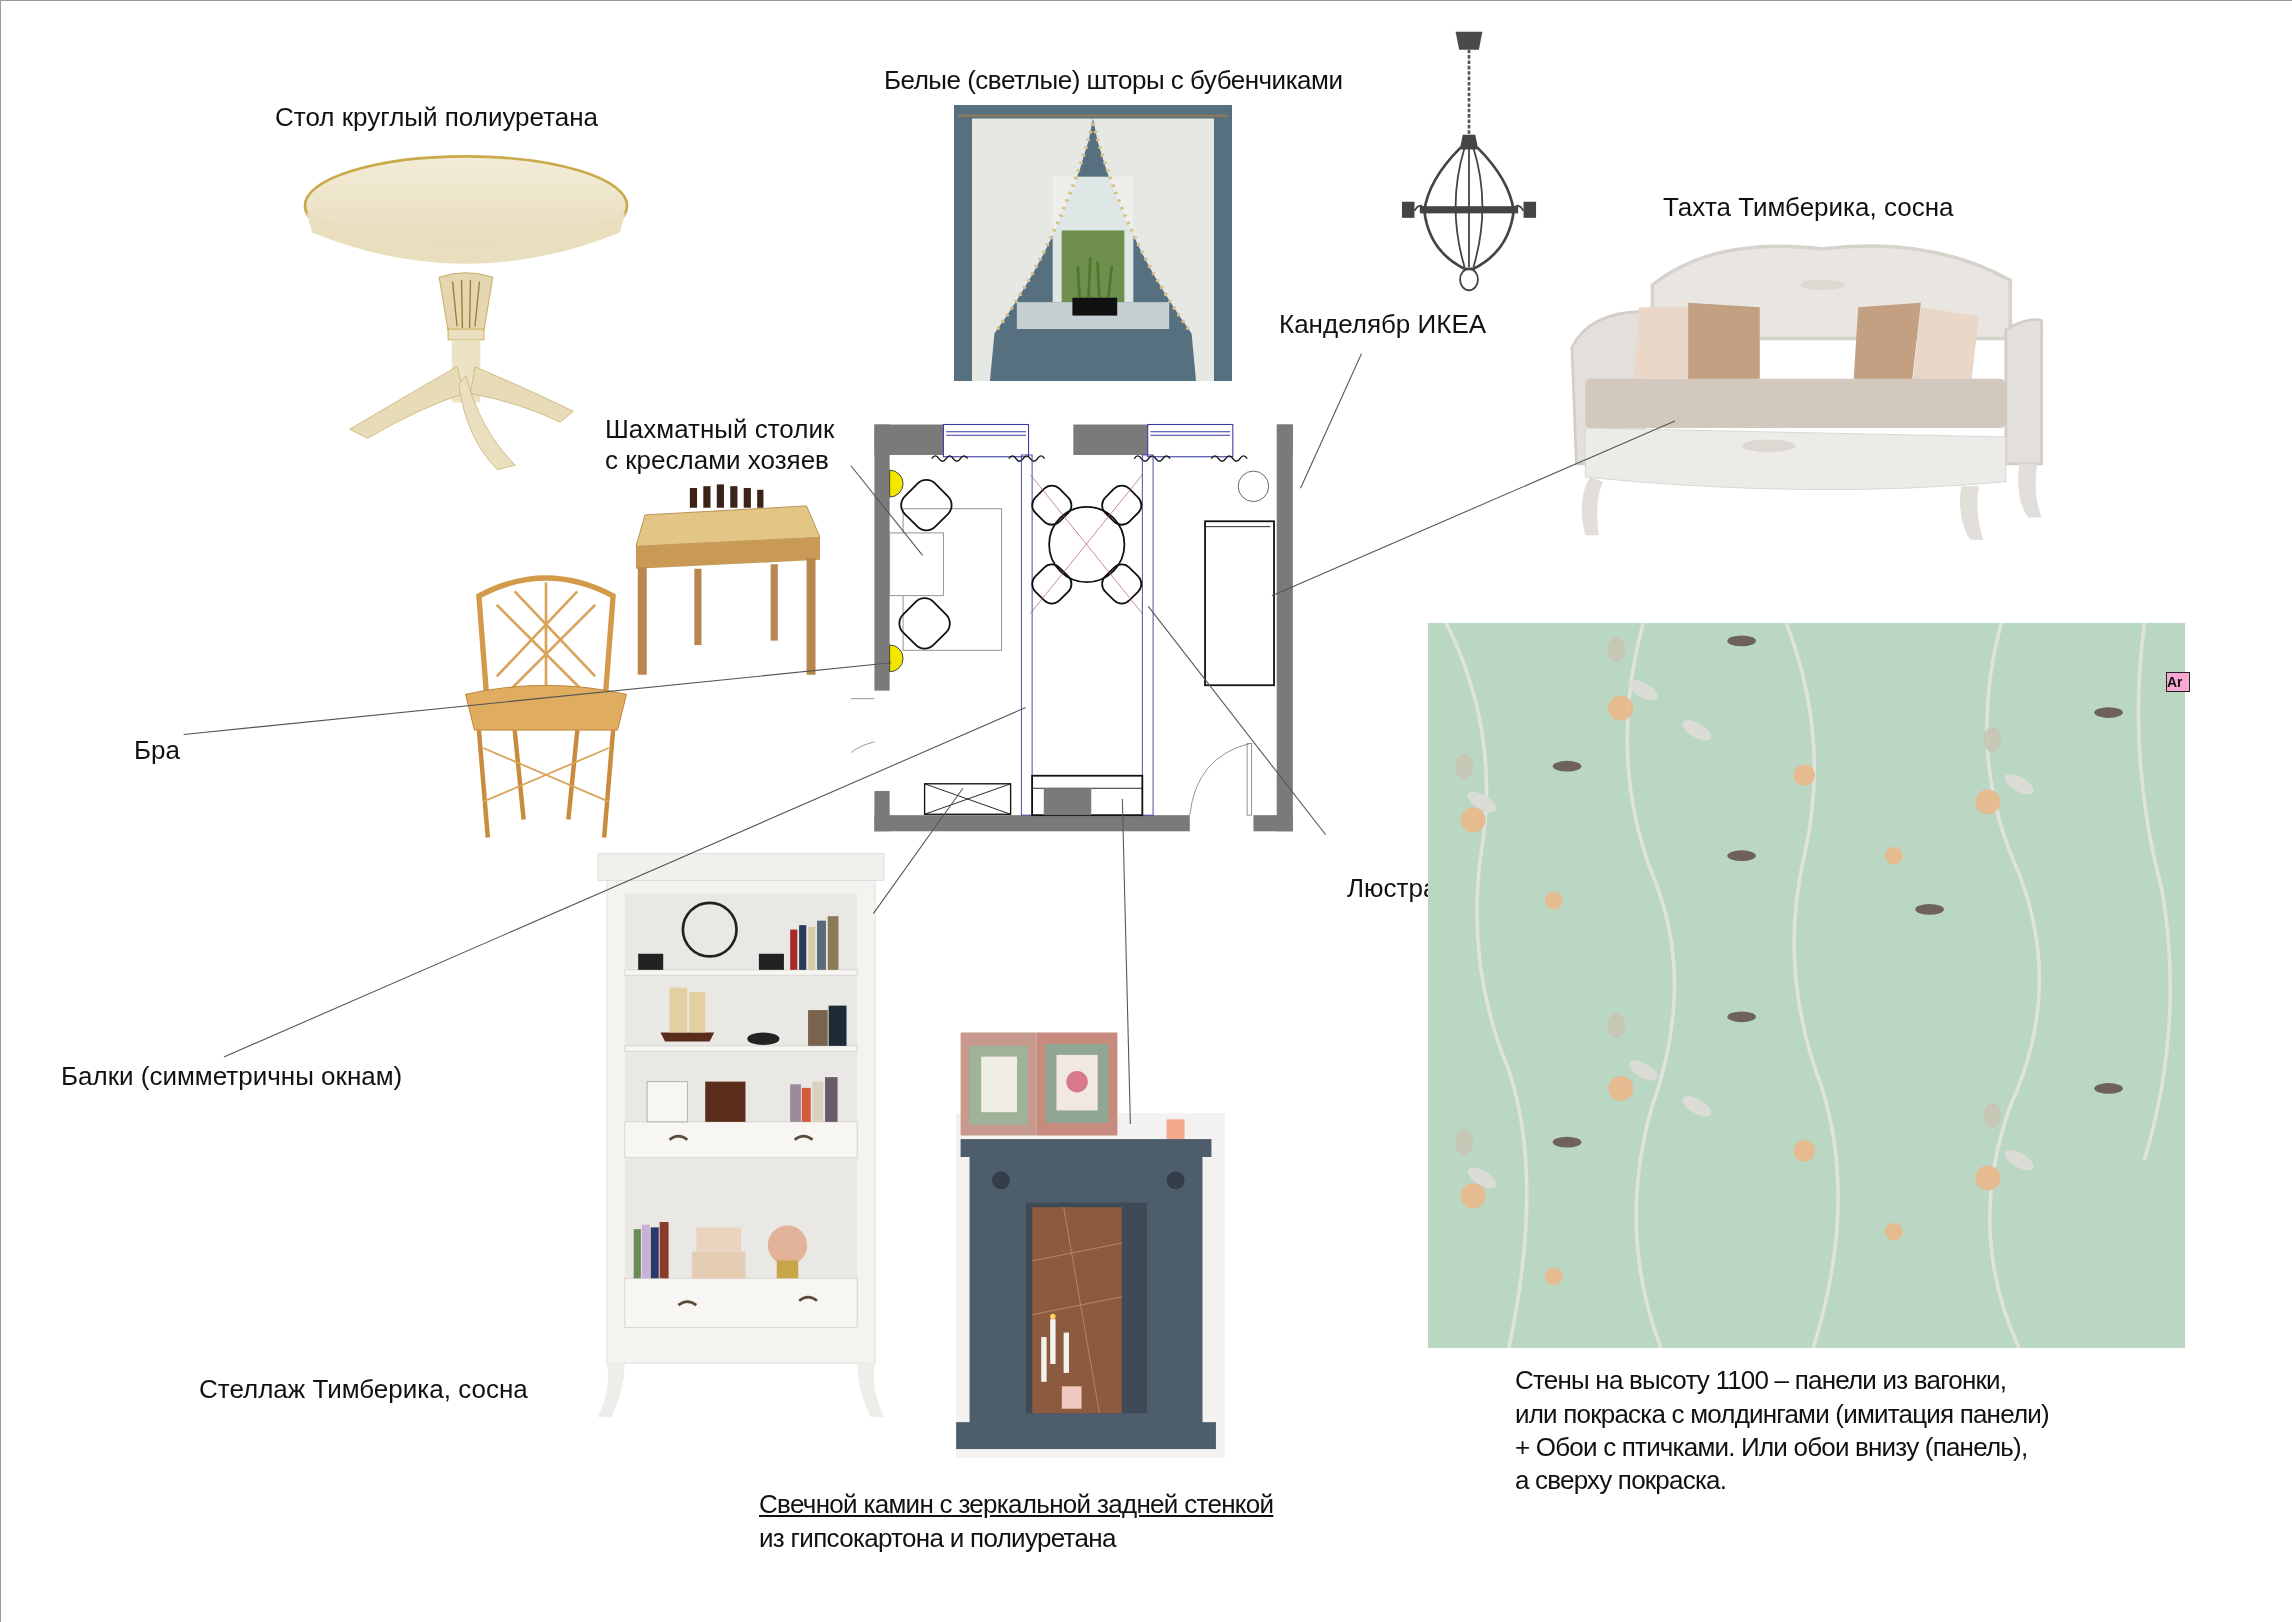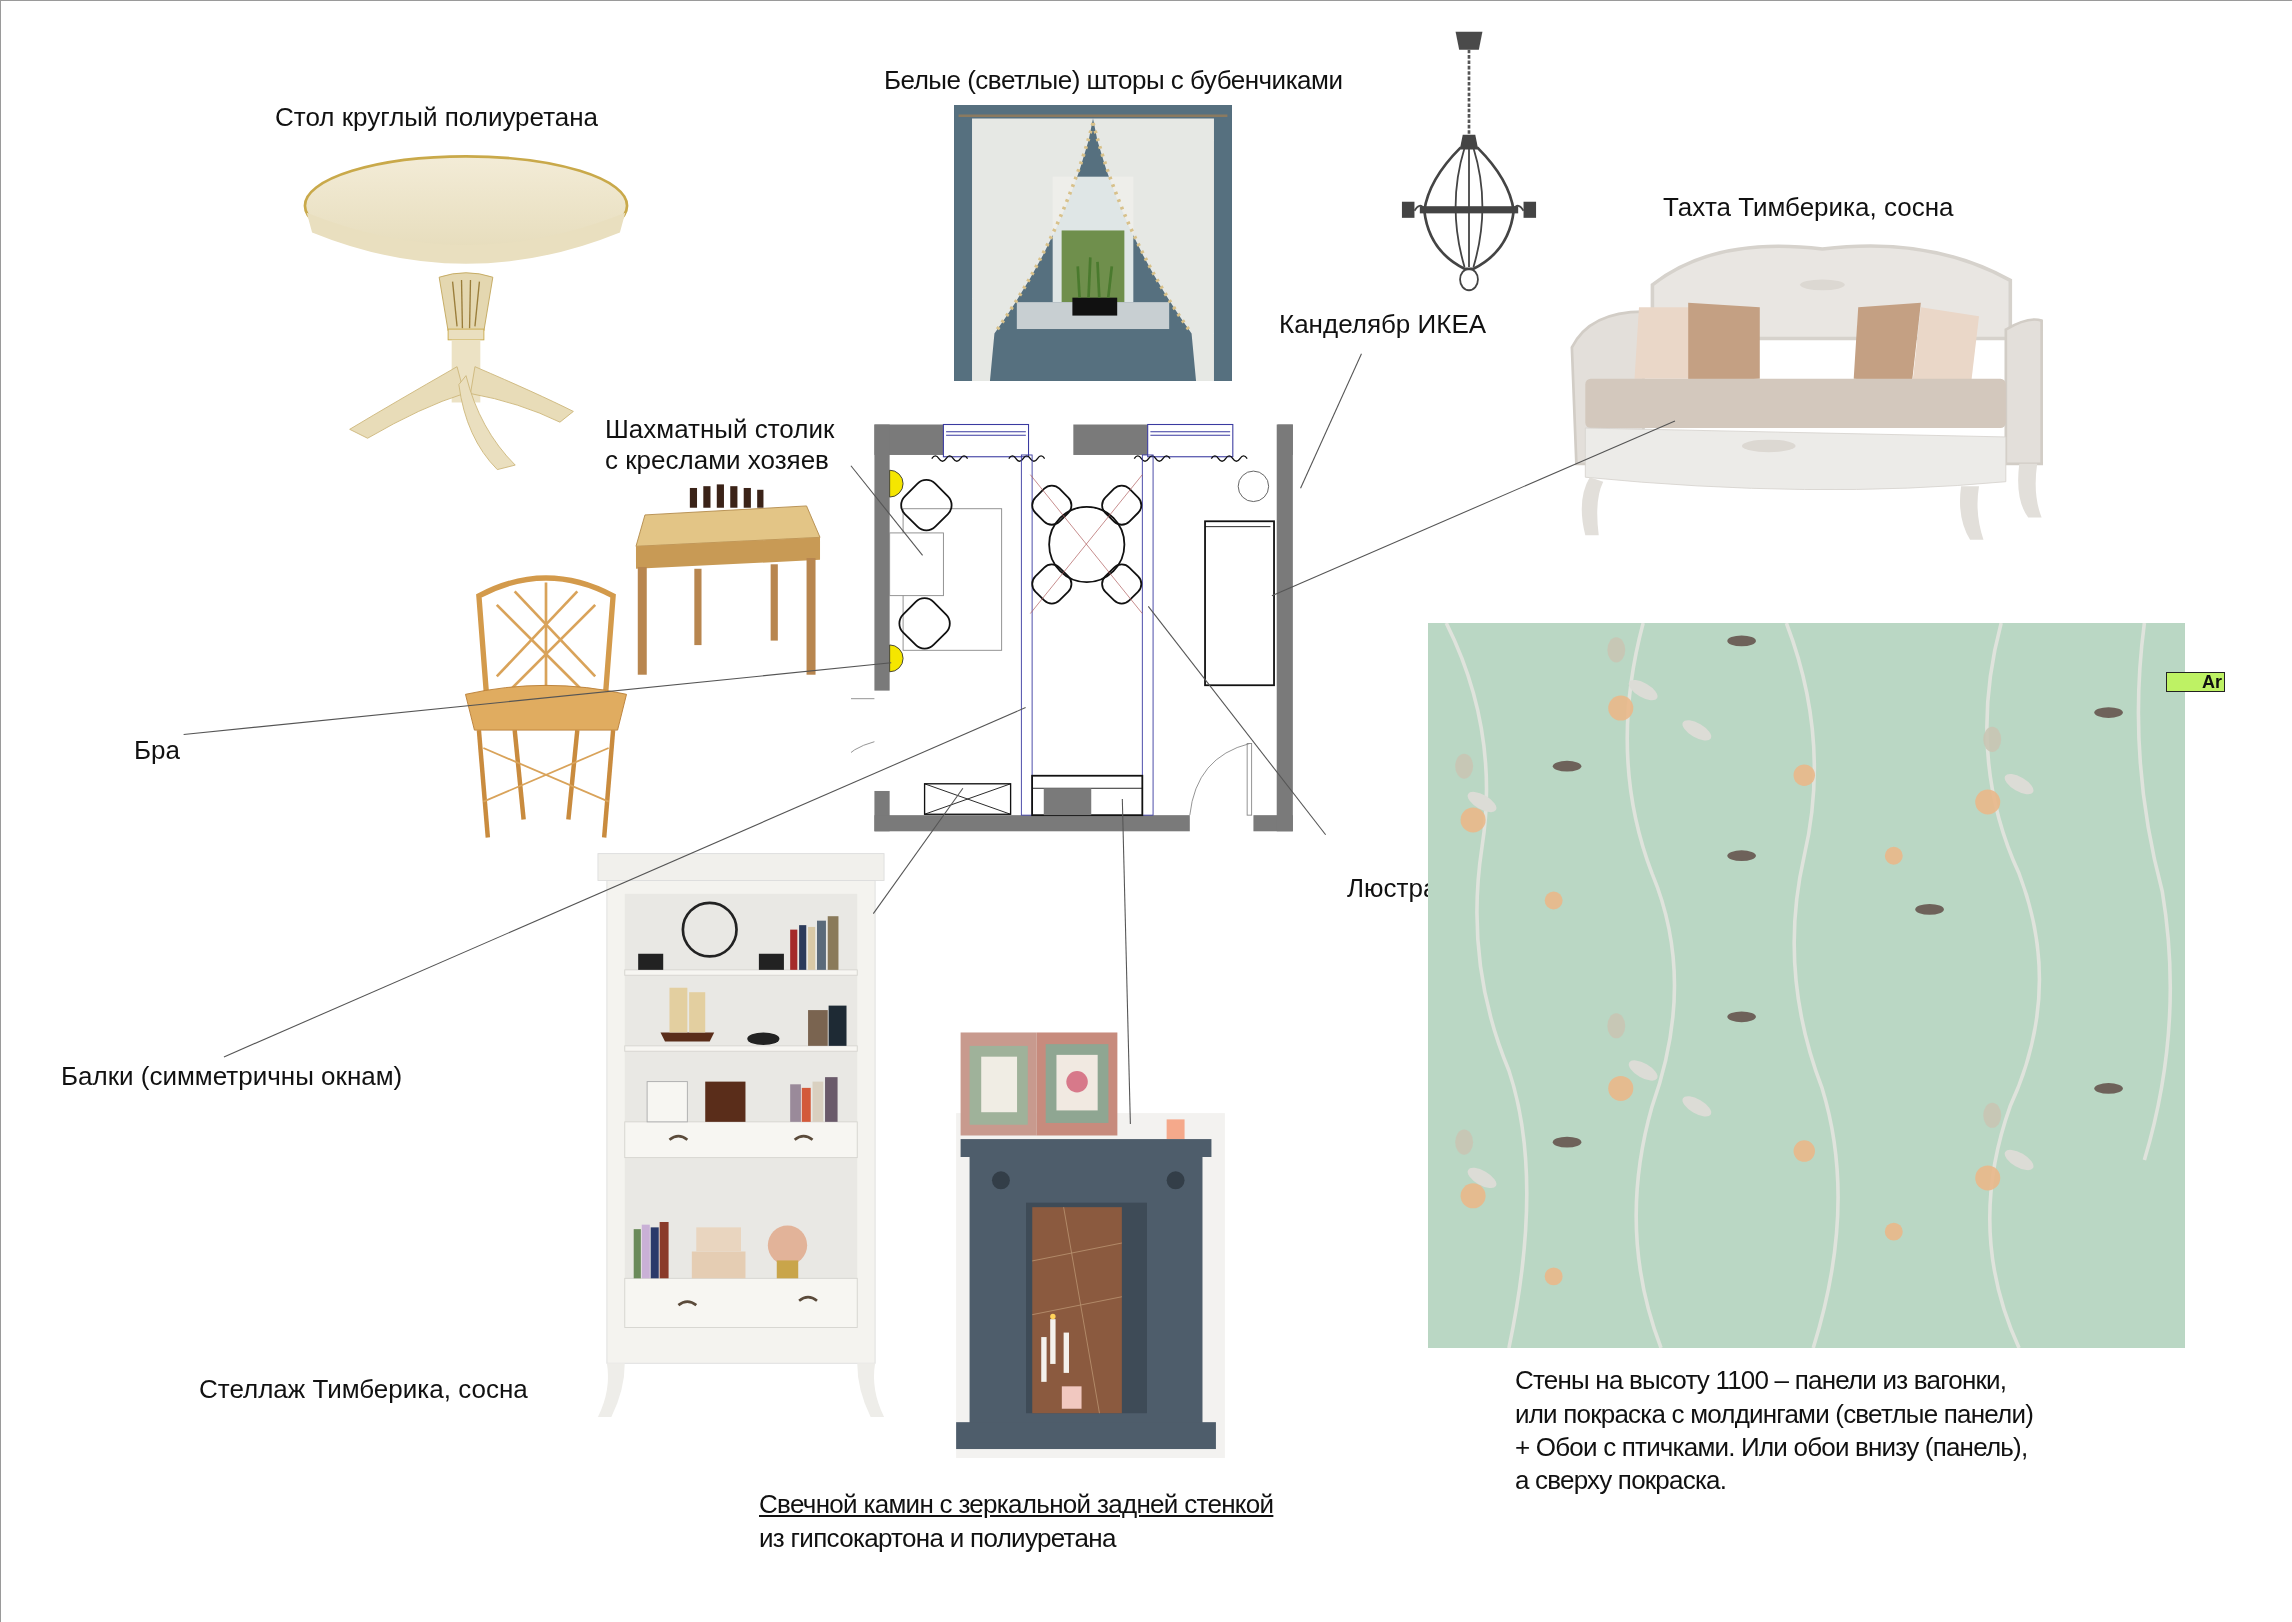--- a/index.html
+++ b/index.html
@@ -1,41 +1,41 @@
 <!DOCTYPE html>
 <html style="font-size:14.3px"><head>
 <meta charset="utf-8">
 <style>
   html,body{margin:0;padding:0;background:#fff;}
   body{width:2293px;height:1623px;position:relative;overflow:hidden;font-family:"Liberation Sans",sans-serif;color:#111;}
   .frame{position:absolute;left:0;top:0;width:2291px;height:1621px;border:0.9px solid #9a9a9a;}
   .label{position:absolute;font-size:26px;line-height:34px;white-space:nowrap;color:#111;}
   .obj{position:absolute;}
   svg{display:block;}
-  .wall-tag{position:absolute;left:2166px;top:672px;width:21.5px;height:18px;background:#bef264;border:1.8px solid #222;font-size:18px;line-height:18px;font-weight:bold;overflow:hidden;padding-left:35px;}
+  .wall-tag{position:absolute;left:2166px;top:672px;width:21.5px;height:18px;background:#f9a8d4;border:1.8px solid #222;font-size:14px;line-height:18px;font-weight:bold;overflow:hidden;}
 </style>
 </head>
 <body>
 
 <div class="frame"></div>
 
 <div class="label" style="left:275px;top:100px;">Стол круглый полиуретана</div>
 <div class="label" style="left:884px;top:63px;letter-spacing:-0.5px;">Белые (светлые) шторы с бубенчиками</div>
 <div class="label" style="left:1279px;top:307px;">Канделябр ИКЕА</div>
 <div class="label" style="left:1663px;top:190px;">Тахта Тимберика, сосна</div>
 <div class="label" style="left:605px;top:412px;">Шахматный столик</div>
 <div class="label" style="left:605px;top:443px;">с креслами хозяев</div>
 <div class="label" style="left:134px;top:733px;">Бра</div>
 <div class="label" style="left:1339px;top:871px;margin-left:8px;">Люстра</div>
 <div class="label" style="left:61px;top:1059px;">Балки (симметричны окнам)</div>
 <div class="label" style="left:199px;top:1372px;">Стеллаж Тимберика, сосна</div>
 <div class="label" style="left:759px;top:1487px;letter-spacing:-0.7px;text-decoration:underline;">Свечной камин с зеркальной задней стенкой</div>
 <div class="label" style="left:759px;top:1521px;letter-spacing:-0.7px;">из гипсокартона и полиуретана</div>
 <div class="label" style="left:1515px;top:1363px;letter-spacing:-0.8px;">Стены на высоту 1100 – панели из вагонки,</div>
-<div class="label" style="left:1515px;top:1397px;letter-spacing:-0.8px;">или  покраска с молдингами (светлые панели)</div>
+<div class="label" style="left:1515px;top:1397px;letter-spacing:-0.8px;">или  покраска с молдингами (имитация панели)</div>
 <div class="label" style="left:1515px;top:1430px;letter-spacing:-0.8px;">+ Обои с птичками. Или обои внизу (панель),</div>
 <div class="label" style="left:1515px;top:1463px;letter-spacing:-0.8px;">а сверху покраска.</div>
 
 <div class="obj" style="left:287px;top:143px;width:358px;height:340px;">
   <svg width="358" height="340" viewBox="0 0 400 380">
     <defs>
       <linearGradient id="tt" x1="0" y1="0" x2="0" y2="1">
           <stop offset="0" stop-color="#f3ecd7"></stop>
           <stop offset="1" stop-color="#e6dcbb"></stop>
         </linearGradient>

